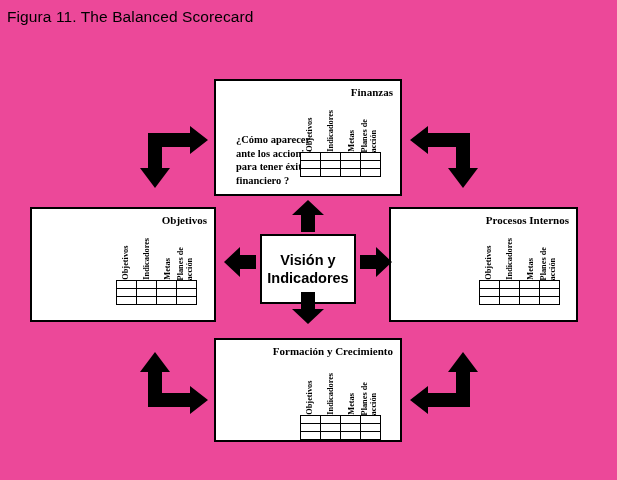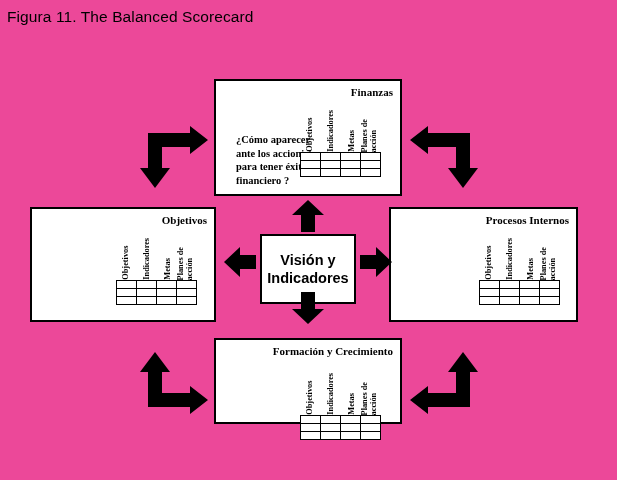--- a/index.html
+++ b/index.html
@@ -260,21 +260,21 @@
               <td></td>
               <td></td>
               <td></td>
               <td></td>
             </tr>
       </tbody>
         </table>
     </div>
   </div>
 
-  <div class="persp-box" id="box-formacion" style="left:214px; top:338px; width:188px; height:86px;">
+  <div class="persp-box" id="box-formacion" style="left:214px; top:338px; width:188px; height:104px;">
     <div class="persp-label">Formación y Crecimiento</div>
     <div class="matrix" style="left:84px; top:28px;">
       <div class="matrix-heads">
         <div class="matrix-head">
             <span>Objetivos</span>
           </div>
         <div class="matrix-head">
             <span>Indicadores</span>
           </div>
         <div class="matrix-head">

